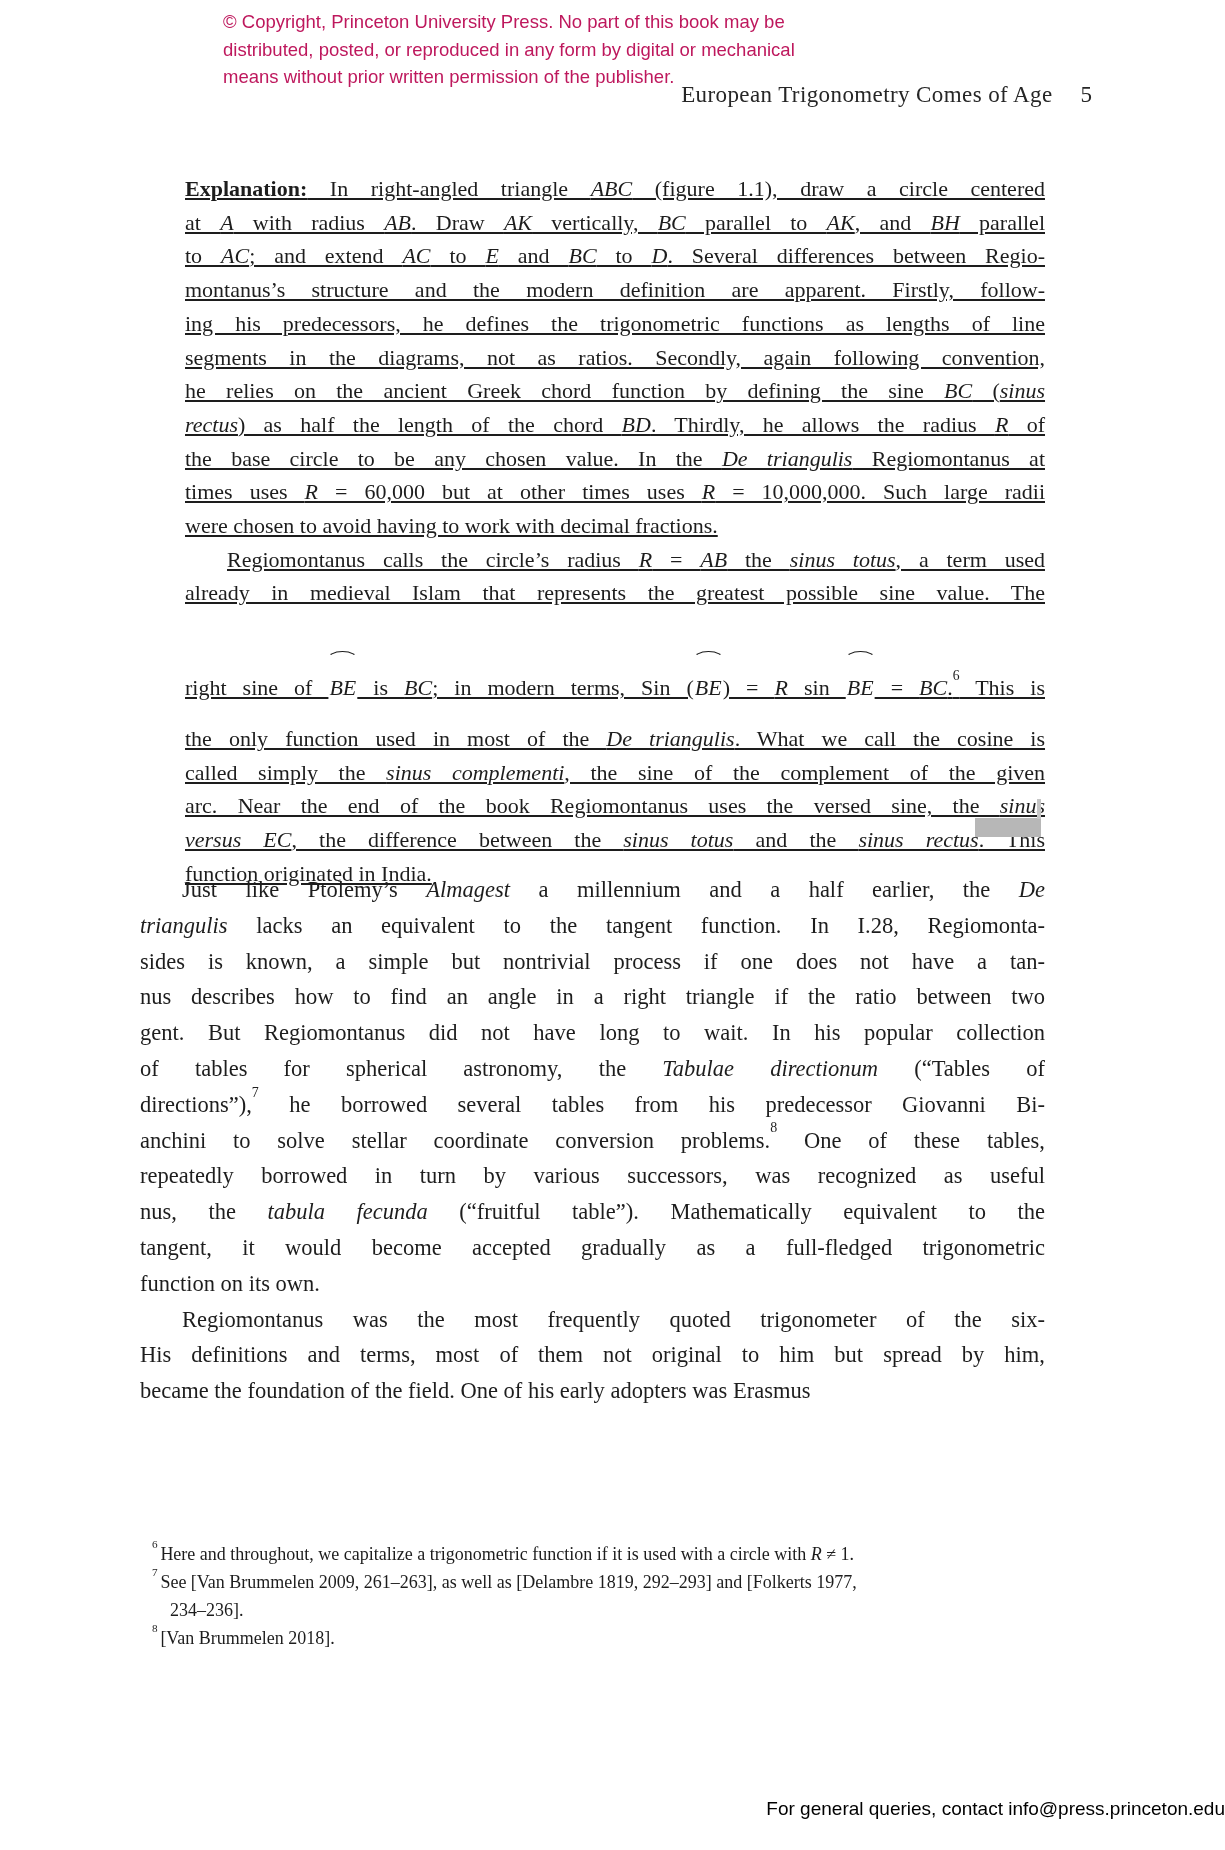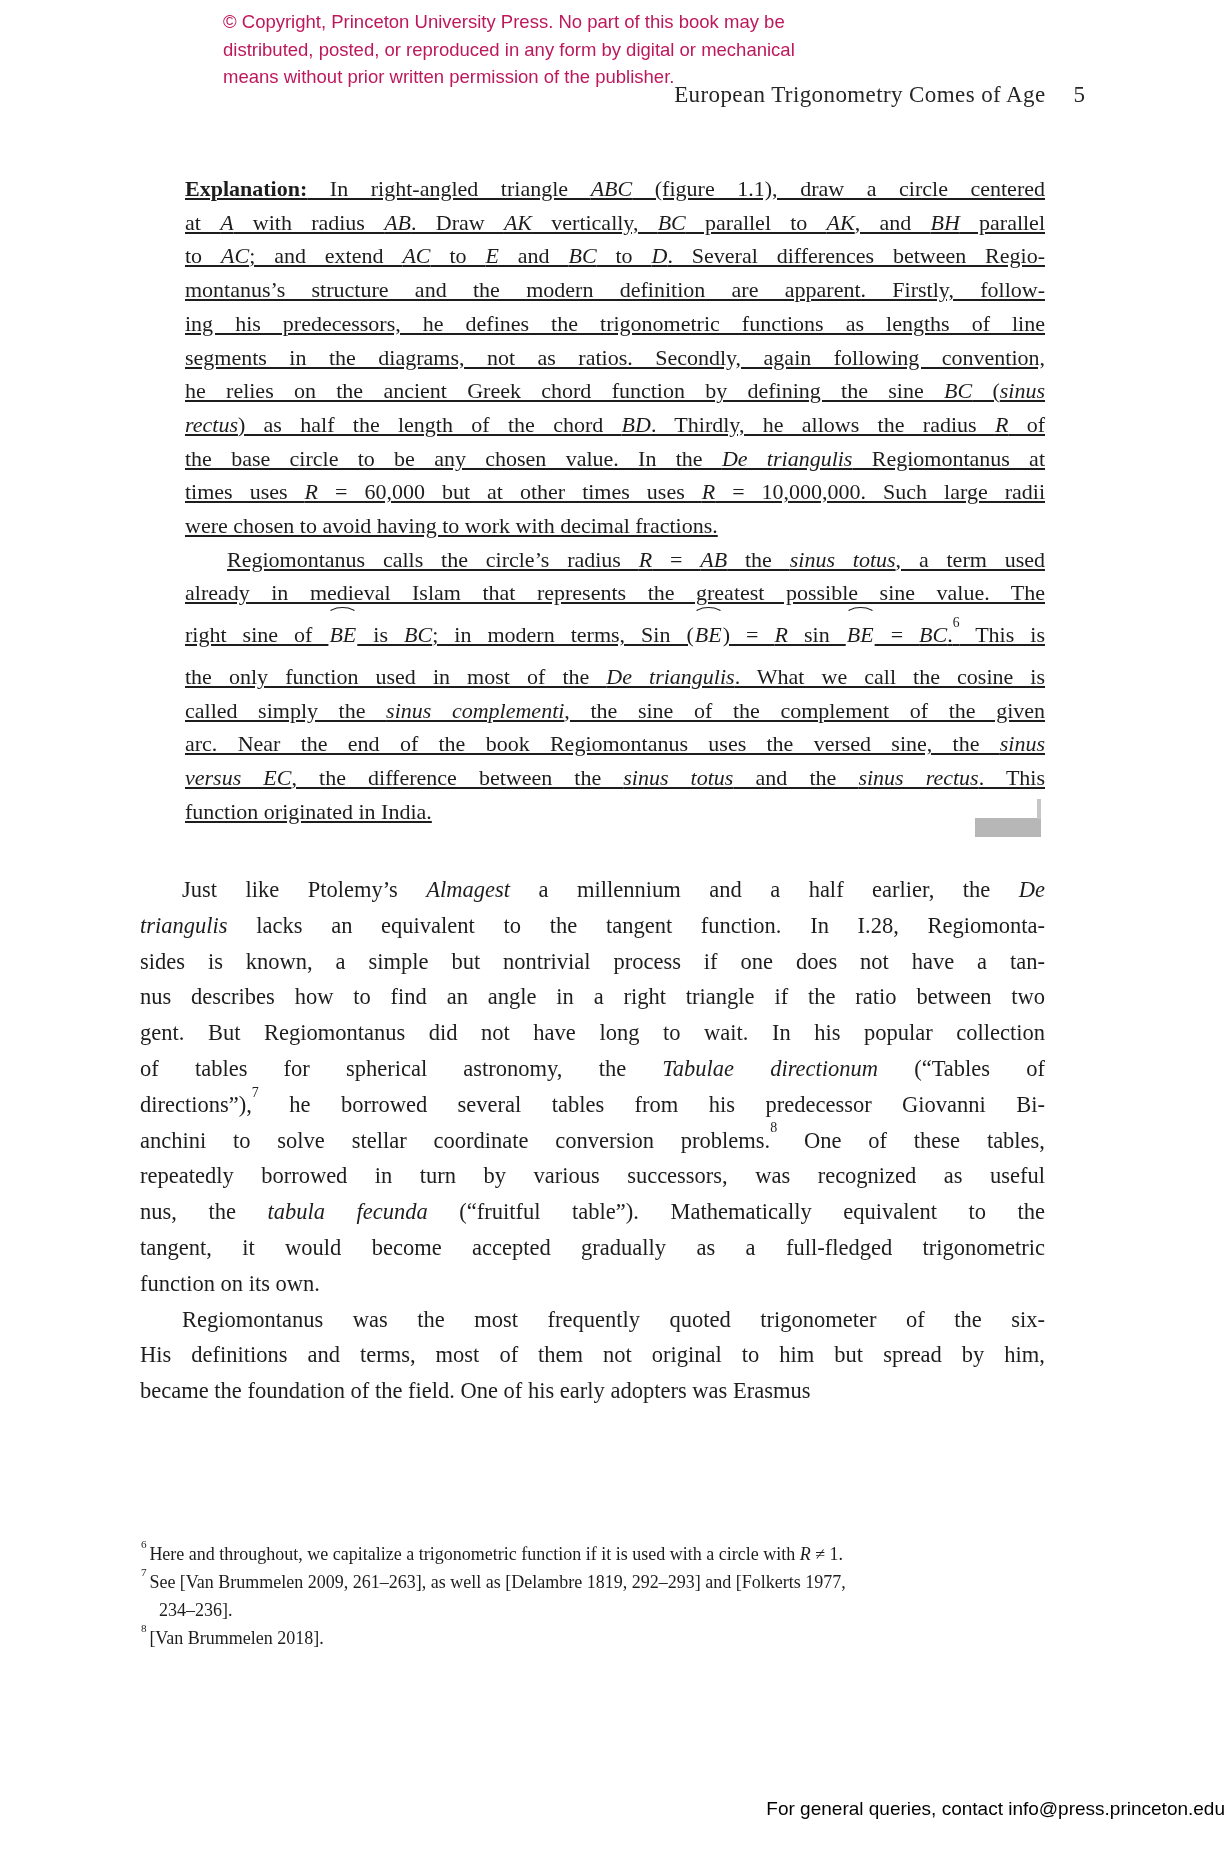--- a/index.html
+++ b/index.html
@@ -6,45 +6,45 @@
   body{
     width:1225px;height:1850px;background:#ffffff;position:relative;overflow:hidden;
     font-family:"Liberation Serif", serif;color:#1d1d1d;
   }
   .copyright{
     position:absolute;left:223px;top:8px;
     font-family:"Liberation Sans", sans-serif;
     font-size:18.5px;line-height:27.5px;color:#be185d;
   }
   .runhead{
-    position:absolute;top:82px;left:0;width:1085px;
+    position:absolute;top:82px;left:7px;width:1085px;
     display:flex;justify-content:flex-end;align-items:flex-start;
     font-size:23px;letter-spacing:0.4px;color:#262626;
   }
   .runhead .pagenum{margin-left:28px;letter-spacing:0;}
   .content{position:absolute;left:140px;top:0;width:905px;}
   .explanation{
     position:absolute;left:45px;top:172px;width:860px;
     font-size:22px;line-height:33.7px;text-decoration:underline;
   }
   .bodytext{
     position:absolute;left:0;top:872px;width:905px;
     font-size:22.5px;line-height:35.8px;
   }
   .footnotes{
-    position:absolute;left:1px;top:1540px;width:908px;
+    position:absolute;left:12px;top:1540px;width:908px;
     font-size:18px;line-height:28px;
   }
   .tline{text-align:justify;text-align-last:justify;}
   .tline.last{text-align-last:left;}
   .tline.indent{text-indent:42px;}
   .fn .tline{text-align:left;text-align-last:auto;}
   .fn .tline.cont{padding-left:18px;}
   sup{font-size:0.62em;line-height:0;position:relative;top:-0.48em;}
-  .arc{position:relative;display:inline-block;padding:8px 1px;}
+  .arc{position:relative;display:inline-block;padding:17px 1px;margin-top:44px;}
   .arc::before{
     content:"";position:absolute;left:-1px;right:-1px;top:-0.14em;height:0.34em;
     border-top:1.6px solid #1d1d1d;
     border-left:1.6px solid transparent;border-right:1.6px solid transparent;
     border-radius:50% 50% 0 0 / 100% 100% 0 0;
   }
   .artifact-bar{position:absolute;left:975px;top:818px;width:66px;height:19px;}
   .artifact-tick{position:absolute;left:1037px;top:799px;width:4px;height:20px;}
   .footer{
     position:absolute;top:1798px;left:0;width:1225px;text-align:right;

